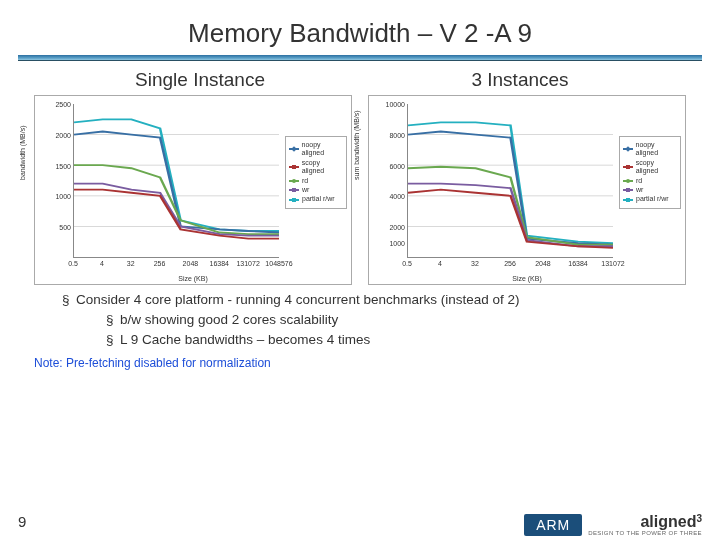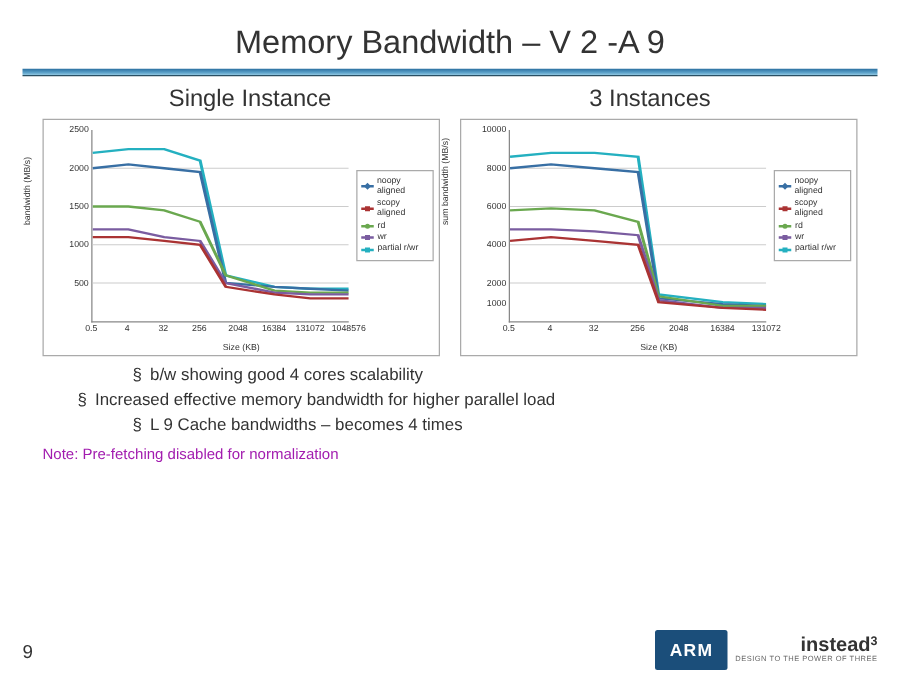--- a/index.html
+++ b/index.html
@@ -100,47 +100,47 @@
     color: #333;
     line-height: 1.35;
   }
   .b1 { position: relative; padding-left: 14px; margin: 2px 0; }
   .b1::before { content: "§"; position: absolute; left: 0; }
   .b2 { position: relative; padding-left: 14px; margin: 2px 0 2px 44px; }
   .b2::before { content: "§"; position: absolute; left: 0; }
   .note {
     margin: 6px 0 0 34px;
     font-size: 12px;
-    color: #a21caf;
+    color: #1d4ed8;
   }
   .footer {
     position: absolute;
     left: 0; right: 0; bottom: 0;
     height: 42px;
   }
   .pgnum {
     position: absolute;
     left: 18px; bottom: 10px;
     font-size: 15px;
     color: #333;
   }
   .brand {
     position: absolute;
     right: 18px; bottom: 4px;
     display: flex;
     align-items: center;
     gap: 6px;
   }
   .arm-logo {
-    width: 58px; height: 32px;
+    width: 58px; height: 22px;
     background: linear-gradient(#1b4e7a,#1b4e7a);
     border-radius: 2px;
     position: relative;
     color:#fff;
-    font-weight: bold;
+    font-weight: normal;
     font-size: 14px;
     letter-spacing: 1px;
     display:flex; align-items:center; justify-content:center;
   }
   .tcon { display:flex; flex-direction:column; line-height:1; }
   .tcon-top { font-size: 16px; font-weight: bold; text-align:right; color:#333; }
   .tcon-top sup { font-size: 10px; vertical-align: top; color:#333; }
   .tcon-sub { font-size: 6px; letter-spacing: 0.4px; text-align:right; color:#666; }
 </style>
 </head>
@@ -269,29 +269,29 @@
         </div>
       <div class="li">
           <span class="sw sw-cyan"></span>
           <span>partial r/wr</span>
         </div>
     </div>
   </div>
 </div>
 
 <div class="bullets">
-  <div class="b2">b/w showing good 4 cores scalability</div>
-  <div class="b1">Increased effective memory bandwidth for higher parallel load</div>
+  <div class="b1">Consider 4 core platform - running 4 concurrent benchmarks (instead of 2)</div>
+  <div class="b2">b/w showing good 2 cores scalability</div>
   <div class="b2">L 9 Cache bandwidths – becomes 4 times</div>
 </div>
 
 <div class="note">Note: Pre-fetching disabled for normalization</div>
 
 <div class="footer">
   <div class="pgnum">9</div>
   <div class="brand">
     <div class="arm-logo">ARM</div>
     <div class="tcon">
-      <div class="tcon-top"><span>instead</span><sup>3</sup></div>
+      <div class="tcon-top"><span>aligned</span><sup>3</sup></div>
       <div class="tcon-sub">DESIGN TO THE POWER OF THREE</div>
     </div>
   </div>
 </div>
 
 </body></html>

